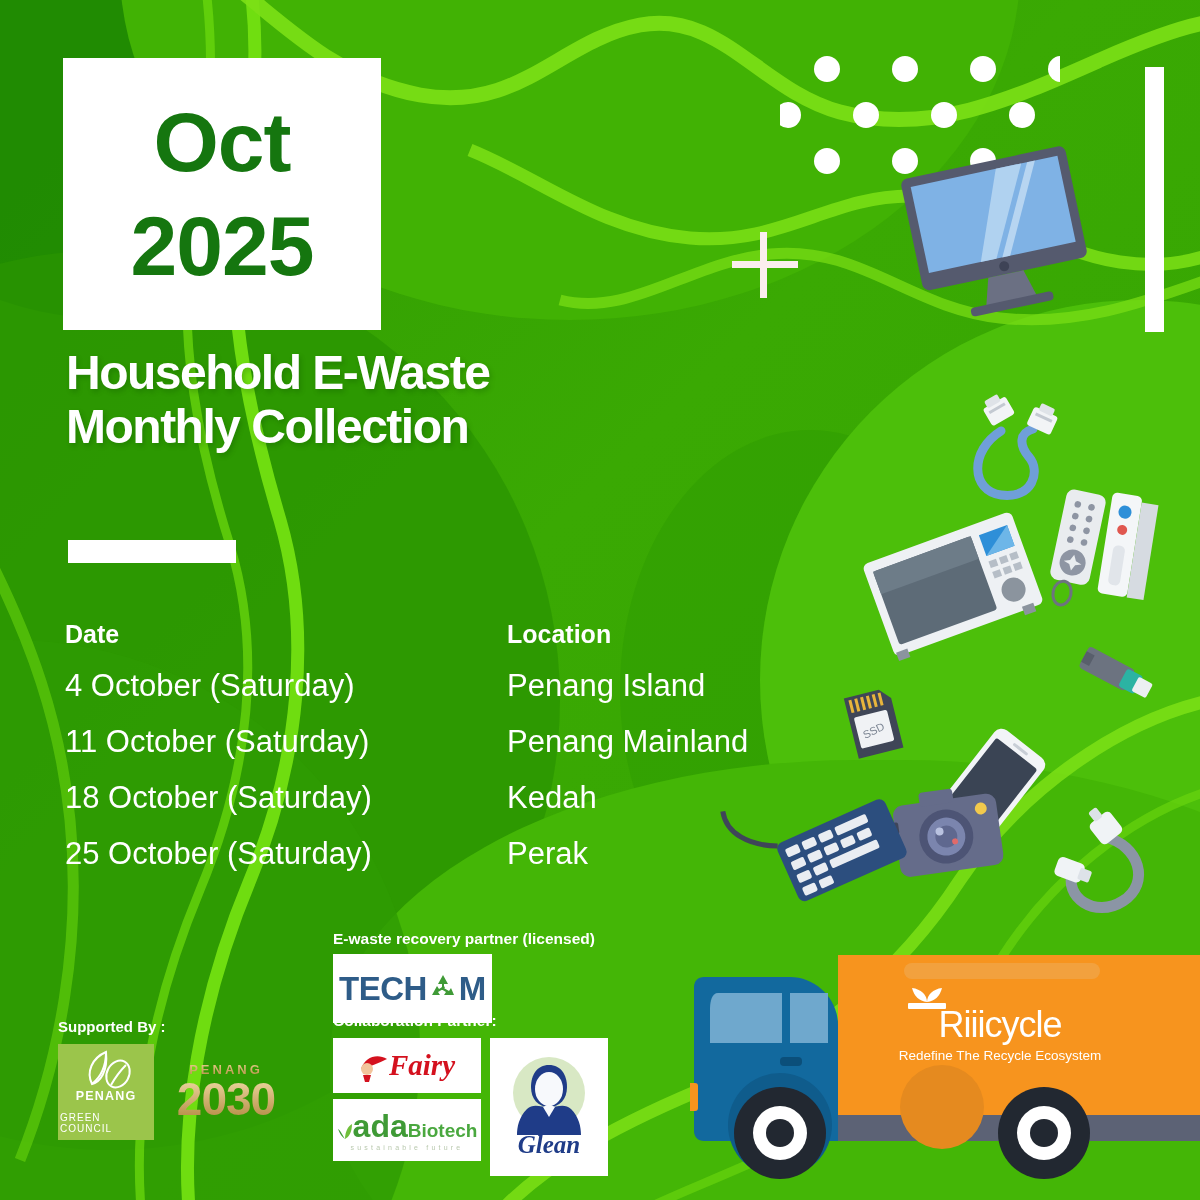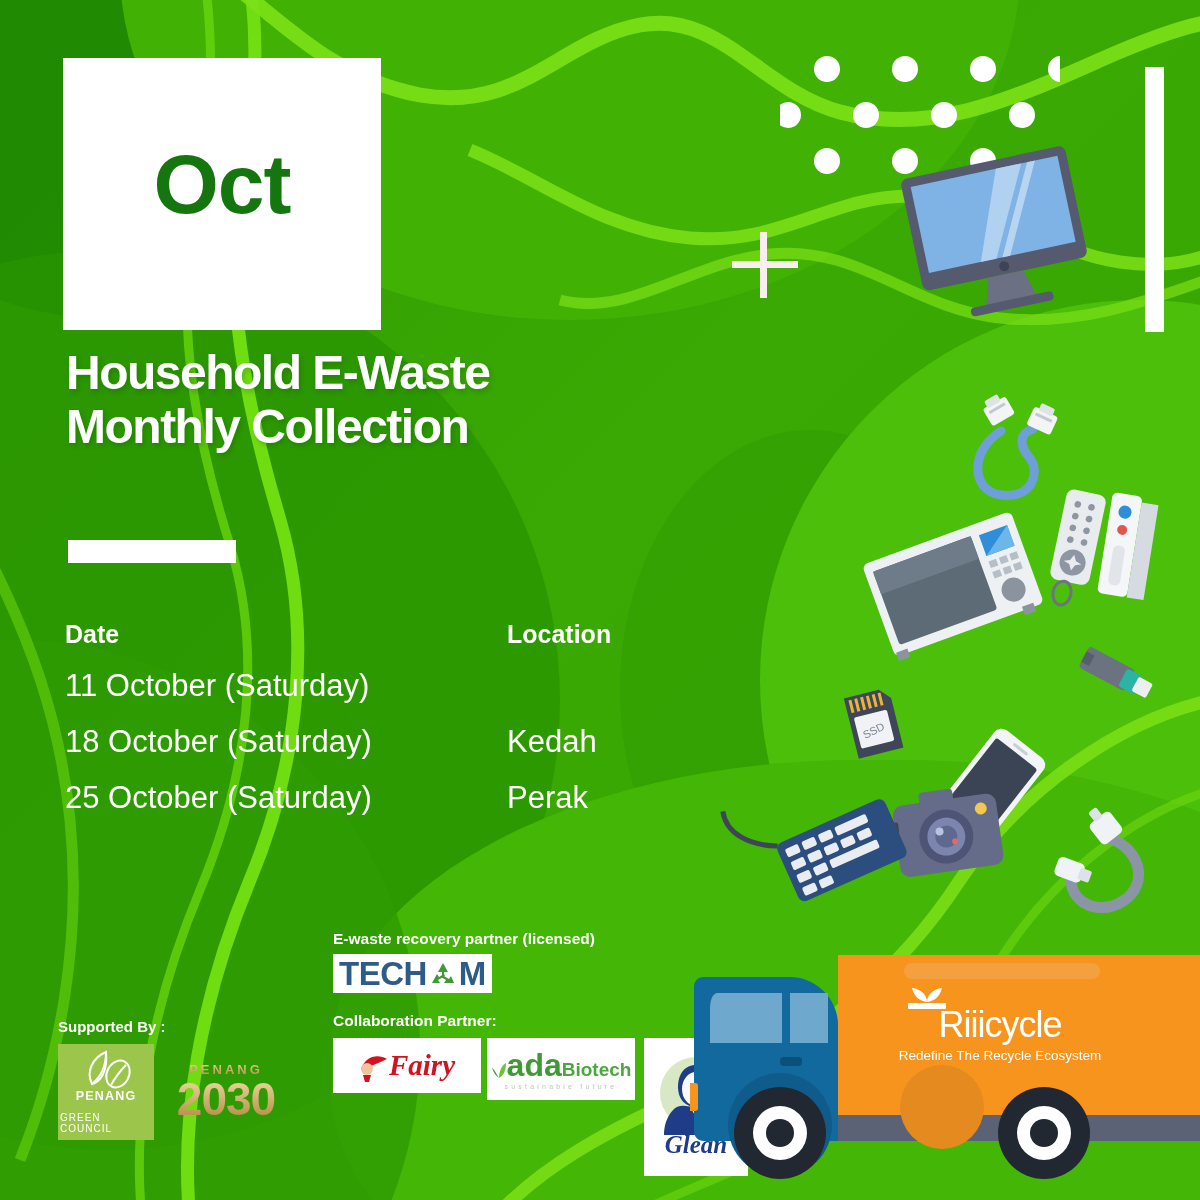--- a/index.html
+++ b/index.html
@@ -59,27 +59,27 @@
   .pgc-txt2{color:#fff;font-size:10px;font-weight:normal;letter-spacing:1px;margin-top:8px;}
   .p2030{width:120px;text-align:center;line-height:1;}
   .p2030-top{font-size:13px;letter-spacing:3px;font-weight:600;
     background:linear-gradient(180deg,#e7cf8d,#b8914a);-webkit-background-clip:text;
     background-clip:text;color:transparent;}
   .p2030-num{font-size:46px;font-weight:600;letter-spacing:-1px;
     background:linear-gradient(180deg,#f0dca6,#b1873f);-webkit-background-clip:text;
     background-clip:text;color:transparent;}
   .techom-block{position:absolute;left:333px;top:930px;width:300px;}
   .techom-label{color:#fff;font-size:15.5px;font-weight:bold;margin-bottom:6px;}
-  .techom-box{display:inline-flex;align-items:flex-end;background:#fff;padding:3px 6px;}
+  .techom-box{display:inline-flex;align-items:flex-start;background:#fff;padding:18px 6px;}
   .techom-txt{color:#2e5c88;font-size:33px;font-weight:bold;letter-spacing:-.5px;
     line-height:1;font-family:"Liberation Sans",sans-serif;}
   .collab{position:absolute;left:333px;top:1012px;width:290px;}
   .collab-label{color:#fff;font-size:15.5px;font-weight:bold;margin-bottom:8px;}
   .collab-grid{display:flex;gap:9px;}
-  .collab-left{display:flex;flex-direction:row;gap:6px;}
+  .collab-left{display:flex;flex-direction:column;gap:6px;}
   .logo-box{background:#fff;display:flex;align-items:center;justify-content:center;}
   .box-fairy{width:148px;height:55px;}
   .box-ada{width:148px;height:62px;flex-direction:column;}
   .box-glean{width:118px;height:138px;}
   .fairy-txt{color:#d4111e;font-size:29px;font-weight:bold;font-family:"Liberation Serif",serif;
     font-style:italic;line-height:1;}
   .ada-txt{font-size:32px;font-weight:bold;line-height:1;}
   .ada-a{color:#3f9a36;}
   .ada-bio{color:#4aa83f;font-size:19px;font-weight:600;}
   .ada-sub{color:#b9c9ae;font-size:7px;letter-spacing:3.2px;margin-top:2px;}
@@ -276,35 +276,41 @@
       </g>
       <g transform="rotate(20 12 66)">
         <rect x="0" y="54" width="28" height="20" rx="5" fill="#f0f3f6"></rect>
         <rect x="24" y="58" width="12" height="12" rx="2" fill="#dde2e8"></rect>
       </g>
     </g>
   </svg>
 
   <div class="date-card">
     <div class="m">Oct</div>
+    <div class="y">2025</div>
   </div>
 
   <div class="headline">
     <div>Household E-Waste</div>
     <div>Monthly Collection</div>
   </div>
   <div class="rule"></div>
 
   <div class="schedule">
     <div class="sched-head">
       <div class="col-date">Date</div>
       <div class="col-loc">Location</div>
     </div>
     <div class="sched-row">
+      <div class="col-date">4 October (Saturday)</div>
+      <div class="col-loc">Penang Island</div>
+    </div>
+    <div class="sched-row">
       <div class="col-date">11 October (Saturday)</div>
+      <div class="col-loc">Penang Mainland</div>
     </div>
     <div class="sched-row">
       <div class="col-date">18 October (Saturday)</div>
       <div class="col-loc">Kedah</div>
     </div>
     <div class="sched-row">
       <div class="col-date">25 October (Saturday)</div>
       <div class="col-loc">Perak</div>
     </div>
   </div>

